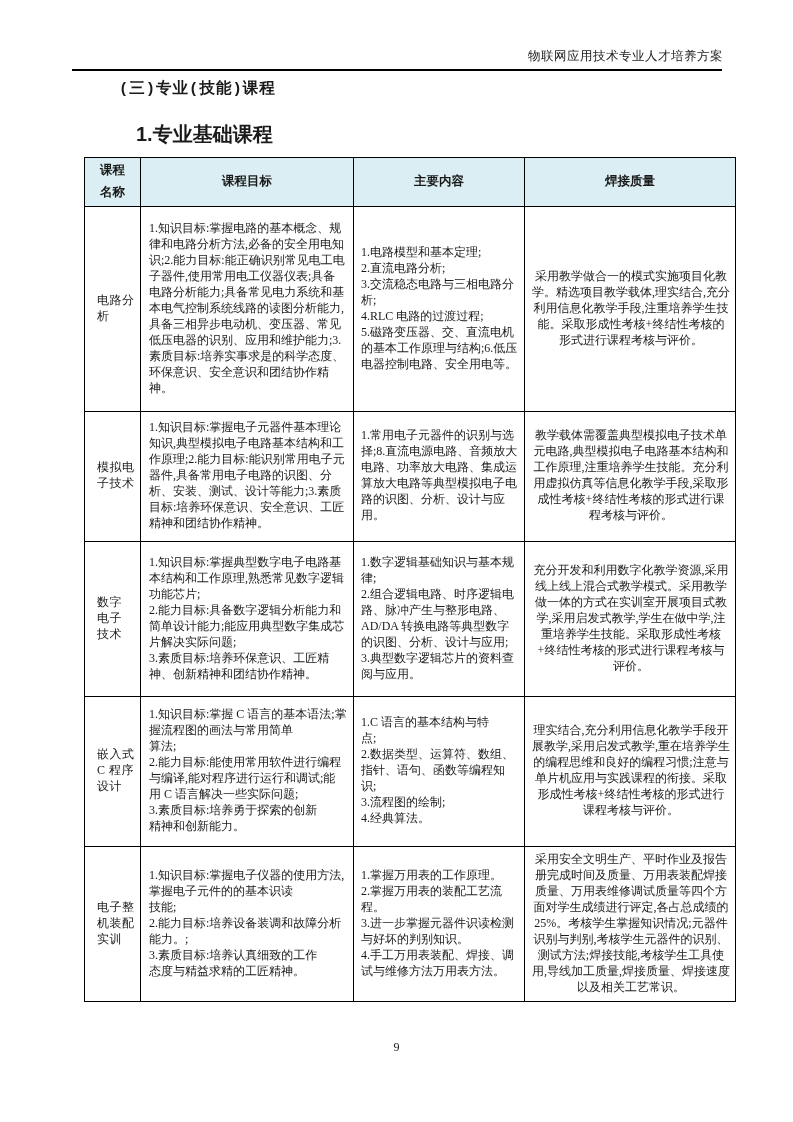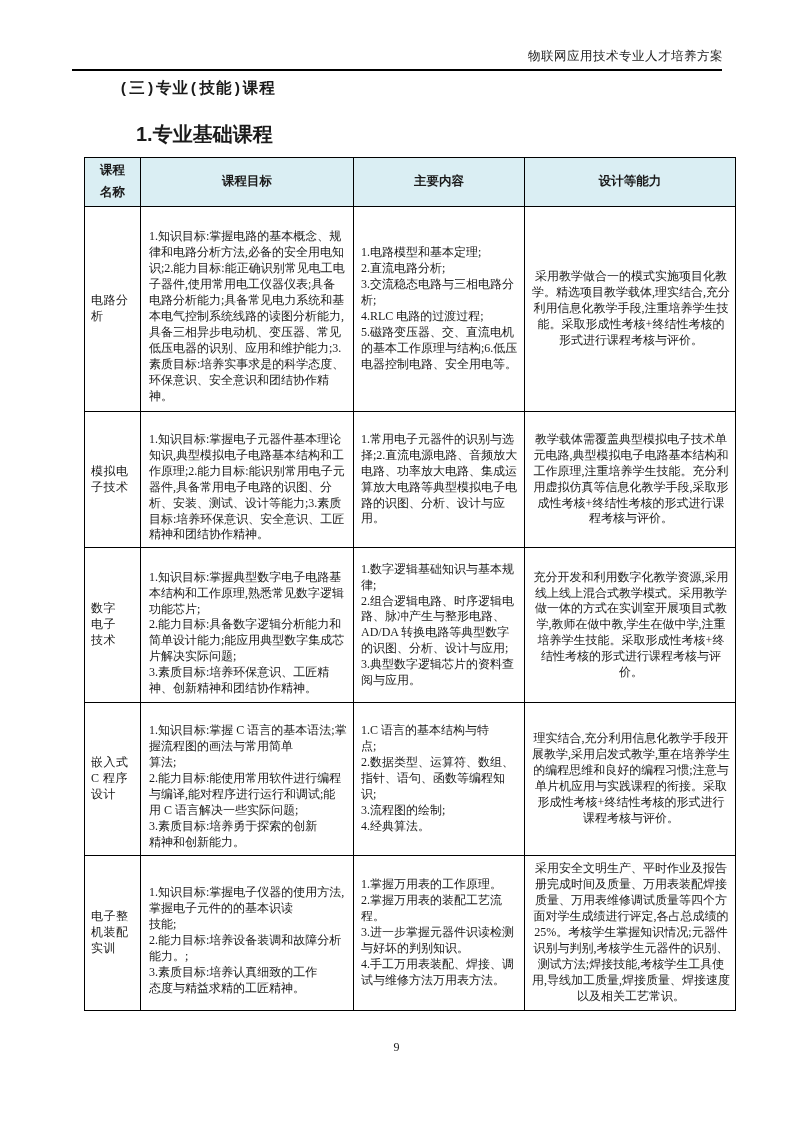--- a/index.html
+++ b/index.html
@@ -61,25 +61,25 @@
     font-family: "Liberation Sans", "DejaVu Sans", sans-serif;
     font-weight: bold;
     font-size: 12.5px;
     text-align: center;
     line-height: 1.75;
     height: 43px;
     padding: 2px 4px;
   }
   td.c-name {
     text-align: left;
-    padding: 2px 4px 2px 6px;
+    padding: 2px 4px 2px 12px;
     line-height: 1.6;
     letter-spacing: 0.5px;
   }
-  td.c-obj  { padding: 20px 6px 4px 8px; }
+  td.c-obj  { padding: 4px 6px 4px 8px; }
   td.c-cont { padding: 4px 5px 4px 7px; }
   td.c-req  { padding: 4px 5px 4px 7px; text-align: center; }
   tr.r1 { height: 205px; }
   tr.r2 { height: 130px; }
   tr.r3 { height: 155px; }
   tr.r4 { height: 150px; }
   tr.r5 { height: 155px; }
   .page-number {
     position: absolute;
     top: 1040px; left: 0; width: 793px;
@@ -104,53 +104,53 @@
       <col style="width:213px">
       <col style="width:171px">
       <col style="width:211px">
     </colgroup>
     <thead>
       <tr>
         <th>课程
 名称</th>
         <th>课程目标</th>
         <th>主要内容</th>
-        <th>设计等能力</th>
+        <th>焊接质量</th>
       </tr>
     </thead>
     <tbody>
       <tr class="r1">
         <td class="c-name">电路分
 析</td>
         <td class="c-obj">1.知识目标:掌握电路的基本概念、规律和电路分析方法,必备的安全用电知识;2.能力目标:能正确识别常见电工电子器件,使用常用电工仪器仪表;具备电路分析能力;具备常见电力系统和基本电气控制系统线路的读图分析能力,具备三相异步电动机、变压器、常见低压电器的识别、应用和维护能力;3.素质目标:培养实事求是的科学态度、环保意识、安全意识和团结协作精神。</td>
         <td class="c-cont">1.电路模型和基本定理;
 2.直流电路分析;
 3.交流稳态电路与三相电路分析;
 4.RLC 电路的过渡过程;
 5.磁路变压器、交、直流电机的基本工作原理与结构;6.低压电器控制电路、安全用电等。</td>
         <td class="c-req">采用教学做合一的模式实施项目化教学。精选项目教学载体,理实结合,充分利用信息化教学手段,注重培养学生技能。采取形成性考核+终结性考核的形式进行课程考核与评价。</td>
       </tr>
       <tr class="r2">
         <td class="c-name">模拟电
 子技术</td>
         <td class="c-obj">1.知识目标:掌握电子元器件基本理论知识,典型模拟电子电路基本结构和工作原理;2.能力目标:能识别常用电子元器件,具备常用电子电路的识图、分析、安装、测试、设计等能力;3.素质目标:培养环保意识、安全意识、工匠精神和团结协作精神。</td>
-        <td class="c-cont">1.常用电子元器件的识别与选择;2.直流电源电路、音频放大电路、功率放大电路、集成运算放大电路等典型模拟电子电路的识图、分析、设计与应用。</td>
+        <td class="c-cont">1.常用电子元器件的识别与选择;8.直流电源电路、音频放大电路、功率放大电路、集成运算放大电路等典型模拟电子电路的识图、分析、设计与应用。</td>
         <td class="c-req">教学载体需覆盖典型模拟电子技术单元电路,典型模拟电子电路基本结构和工作原理,注重培养学生技能。充分利用虚拟仿真等信息化教学手段,采取形成性考核+终结性考核的形式进行课程考核与评价。</td>
       </tr>
       <tr class="r3">
         <td class="c-name">数字
 电子
 技术</td>
         <td class="c-obj">1.知识目标:掌握典型数字电子电路基本结构和工作原理,熟悉常见数字逻辑功能芯片;
 2.能力目标:具备数字逻辑分析能力和简单设计能力;能应用典型数字集成芯片解决实际问题;
 3.素质目标:培养环保意识、工匠精神、创新精神和团结协作精神。</td>
         <td class="c-cont">1.数字逻辑基础知识与基本规律;
 2.组合逻辑电路、时序逻辑电路、脉冲产生与整形电路、AD/DA 转换电路等典型数字的识图、分析、设计与应用;
 3.典型数字逻辑芯片的资料查阅与应用。</td>
-        <td class="c-req">充分开发和利用数字化教学资源,采用线上线上混合式教学模式。采用教学做一体的方式在实训室开展项目式教学,教师在做中教,学生在做中学,注重培养学生技能。采取形成性考核+终结性考核的形式进行课程考核与评价。</td>
+        <td class="c-req">充分开发和利用数字化教学资源,采用线上线上混合式教学模式。采用教学做一体的方式在实训室开展项目式教学,采用启发式教学,学生在做中学,注重培养学生技能。采取形成性考核+终结性考核的形式进行课程考核与评价。</td>
       </tr>
       <tr class="r4">
         <td class="c-name">嵌入式
 C 程序
 设计</td>
         <td class="c-obj">1.知识目标:掌握 C 语言的基本语法;掌握流程图的画法与常用简单
 算法;
 2.能力目标:能使用常用软件进行编程与编译,能对程序进行运行和调试;能用 C 语言解决一些实际问题;
 3.素质目标:培养勇于探索的创新
 精神和创新能力。</td>

